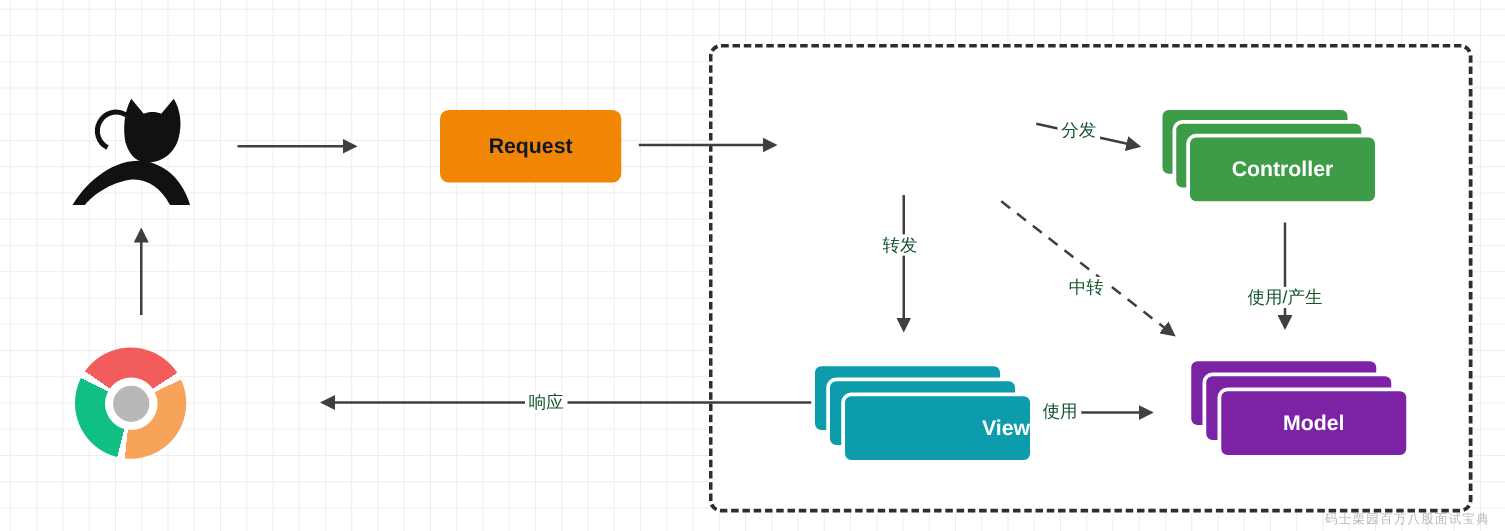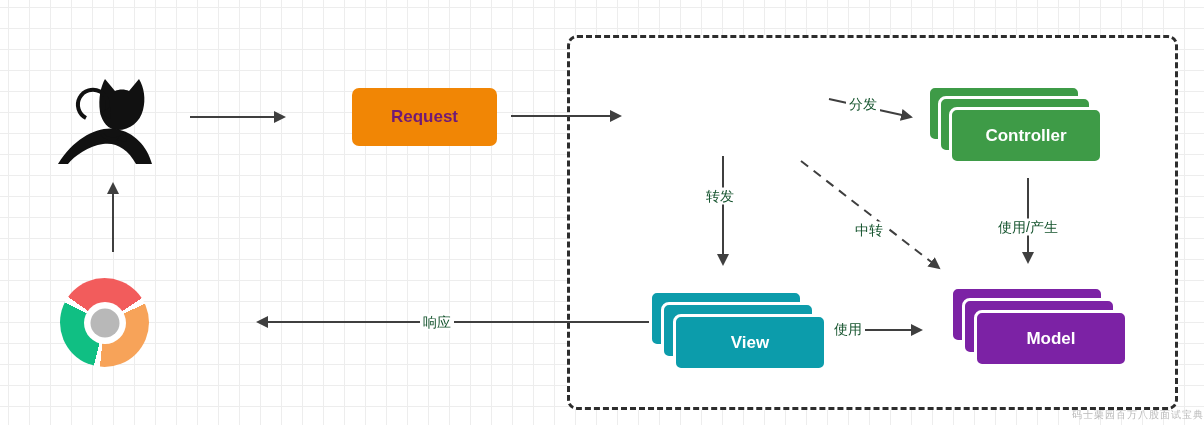--- a/index.html
+++ b/index.html
@@ -14,32 +14,32 @@
     font-family:"Liberation Sans", sans-serif;
   }
   .container-box{
     position:absolute;left:567px;top:35px;width:611px;height:375px;
     background:#ffffff;border:3px dashed #2d2d2d;border-radius:10px;
     box-sizing:border-box;
   }
   .edges{position:absolute;left:0;top:0;}
   .node{
     position:absolute;border-radius:7px;display:flex;align-items:center;justify-content:center;
-    color:#701a75;font-weight:bold;font-size:17px;box-sizing:border-box;
+    color:#0f172a;font-weight:bold;font-size:17px;box-sizing:border-box;
   }
   .orange{background:#f18605;}
   .stack{position:absolute;text-decoration:underline;}
   .layer{
     position:absolute;width:154px;height:57px;border-radius:8px;
     border:3px solid #ffffff;box-sizing:border-box;
     display:flex;align-items:center;justify-content:center;
     color:#fff;font-weight:bold;font-size:17px;
   }
   .green{background:#3e9b47;}
-  .teal{background:#0c9cab;}
+  .teal{background:#0c9cab;justify-content:flex-end;}
   .purple{background:#7c22a5;}
   .edge-label{
     position:absolute;transform:translate(-50%,-50%);
     background:#ffffff;color:#14532d;font-size:14px;line-height:17px;
     padding:0 3px;white-space:nowrap;
   }
   .chrome{position:absolute;left:60px;top:278px;width:89px;height:89px;}
   .chrome-ring{
     width:100%;height:100%;border-radius:50%;
     background:conic-gradient(from 0deg,
@@ -51,21 +51,21 @@
   .chrome-hub-white{
     position:absolute;left:50%;top:50%;width:42px;height:42px;
     transform:translate(-50%,-50%);background:#fff;border-radius:50%;
   }
   .chrome-hub{
     position:absolute;left:50%;top:50%;width:29px;height:29px;
     transform:translate(-50%,-50%);background:#b8b8b8;border-radius:50%;
   }
   .tomcat{position:absolute;left:52px;top:76px;}
   .watermark{
-    position:absolute;right:0;bottom:3px;font-size:10px;color:#b9b9b9;
+    position:absolute;right:12px;bottom:3px;font-size:10px;color:#b9b9b9;
     letter-spacing:1px;filter:blur(0.4px);
   }
 </style>
 </head>
 <body>
 
 <div class="canvas">
 
   <div class="container-box"></div>
 
@@ -126,19 +126,19 @@
 
   <div class="chrome">
     <div class="chrome-ring"></div>
     <div class="chrome-hub-white"></div>
     <div class="chrome-hub"></div>
   </div>
 
   <div class="edge-label" style="left:863px;top:104px">分发</div>
   <div class="edge-label" style="left:720px;top:196px">转发</div>
   <div class="edge-label" style="left:869px;top:230px">中转</div>
-  <div class="edge-label" style="left:1028px;top:227px">使用/产生</div>
+  <div class="edge-label" style="left:1028px;top:238px">使用/产生</div>
   <div class="edge-label" style="left:848px;top:329px">使用</div>
   <div class="edge-label" style="left:437px;top:322px">响应</div>
 
   <div class="watermark">码士栗园百万八股面试宝典</div>
 
 </div>
 
 </body></html>

